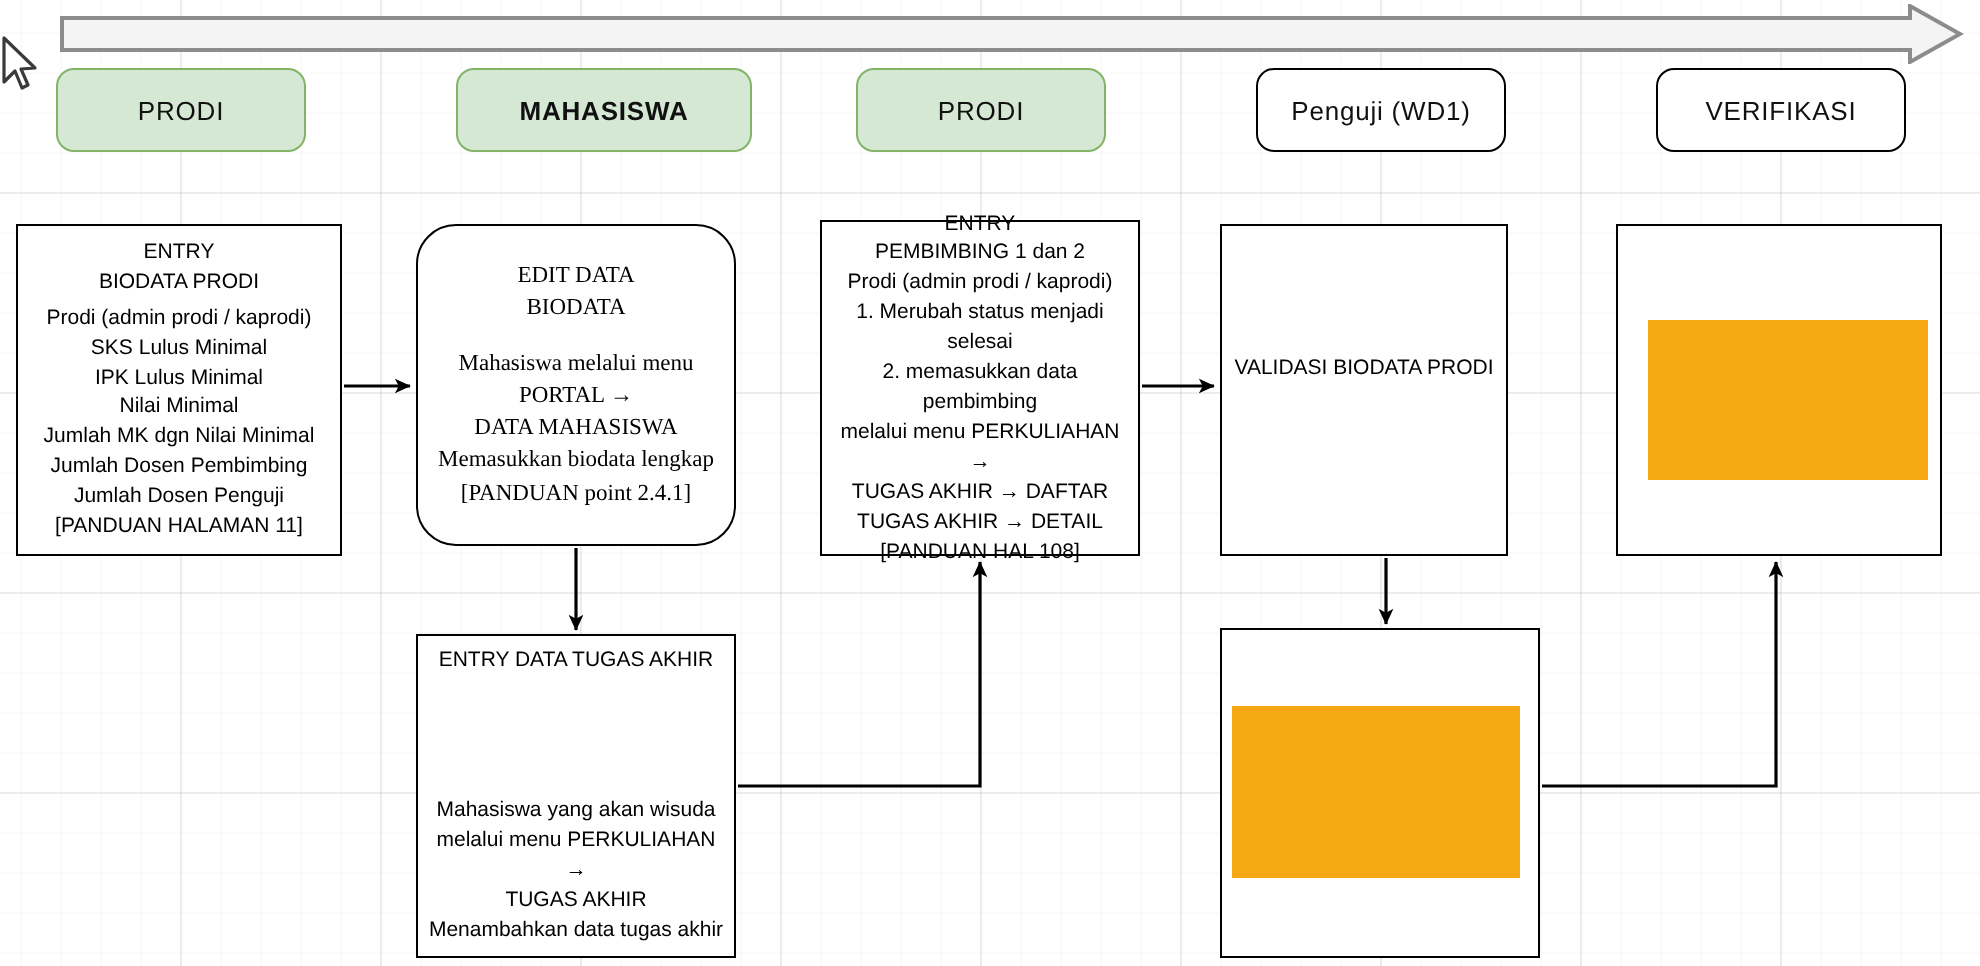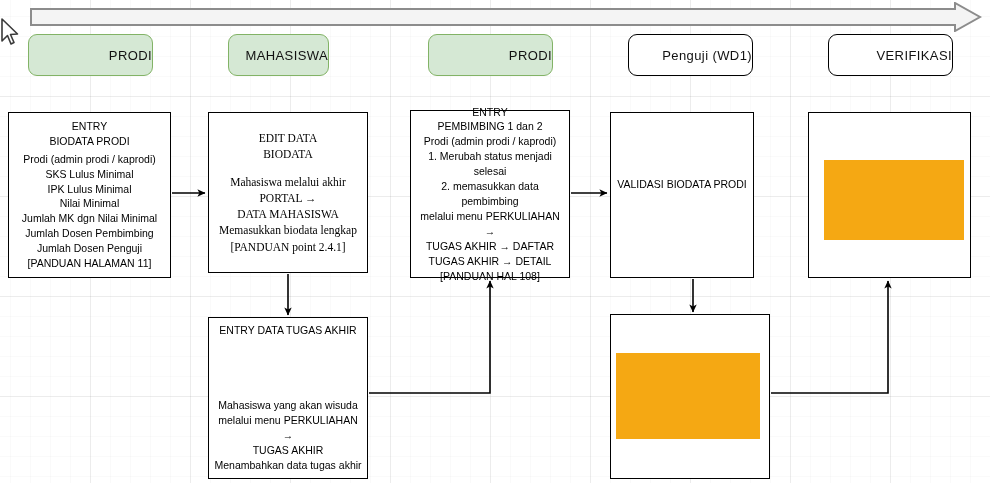--- a/index.html
+++ b/index.html
@@ -19,21 +19,21 @@
     background-size:100px 100px,100px 100px,20px 20px,20px 20px;
     background-position:-10px -4px,-10px -4px,-10px -4px,-10px -4px;
   }
 
   
   .band-arrow{position:absolute;left:30px;top:2px;width:952px;height:30px;}
 
   
   .pill{
     position:absolute;height:42px;border-radius:9px;
-    display:flex;align-items:center;justify-content:flex-end;
+    display:flex;align-items:center;justify-content:center;
     font-size:13px;color:#111;letter-spacing:.4px;
     box-sizing:border-box;
   }
   .pill.green{background:#d5e8d4;border:1.4px solid #82b366;}
   .pill.white{background:#ffffff;border:1.4px solid #000000;}
 
   
   .node{
     position:absolute;background:#ffffff;border:1.6px solid #000000;
     box-sizing:border-box;
@@ -57,21 +57,21 @@
 
 <div id="canvas">
 
   <svg class="band-arrow" viewBox="0 0 952 30" preserveAspectRatio="none">
     <polygon points="1,7 925,7 925,1 950,15 925,29 925,23 1,23" fill="#f4f4f4" stroke="#8c8c8c" stroke-width="2" stroke-linejoin="miter"></polygon>
   </svg>
 
   <div class="pill green" style="left:28px;top:34px;width:125px;">
     <span>PRODI</span>
   </div>
-  <div class="pill green" style="left:228px;top:34px;width:101px;">
+  <div class="pill green" style="left:228px;top:34px;width:148px;font-weight:bold;">
     <span>MAHASISWA</span>
   </div>
   <div class="pill green" style="left:428px;top:34px;width:125px;">
     <span>PRODI</span>
   </div>
   <div class="pill white" style="left:628px;top:34px;width:125px;">
     <span>Penguji (WD1)</span>
   </div>
   <div class="pill white" style="left:828px;top:34px;width:125px;">
     <span>VERIFIKASI</span>
@@ -84,25 +84,25 @@
     <div class="blk">Prodi (admin prodi / kaprodi)
 SKS Lulus Minimal
 IPK Lulus Minimal
 Nilai Minimal
 Jumlah MK dgn Nilai Minimal
 Jumlah Dosen Pembimbing
 Jumlah Dosen Penguji
 [PANDUAN HALAMAN 11]</div>
   </div>
 
-  <div class="node serif" style="left:208px;top:112px;width:160px;height:161px;">
+  <div class="node serif" style="left:208px;top:112px;width:160px;height:161px;border-radius:20px;">
     <div class="blk">EDIT DATA
 BIODATA</div>
     <div class="gap"></div>
-    <div class="blk">Mahasiswa melalui akhir PORTAL →
+    <div class="blk">Mahasiswa melalui menu PORTAL →
 DATA MAHASISWA
 Memasukkan biodata lengkap
 [PANDUAN point 2.4.1]</div>
   </div>
 
   <div class="node" style="left:410px;top:110px;width:160px;height:168px;">
     <div class="blk">ENTRY
 PEMBIMBING 1 dan 2</div>
     <div class="gap"></div>
     <div class="blk">Prodi (admin prodi / kaprodi)

